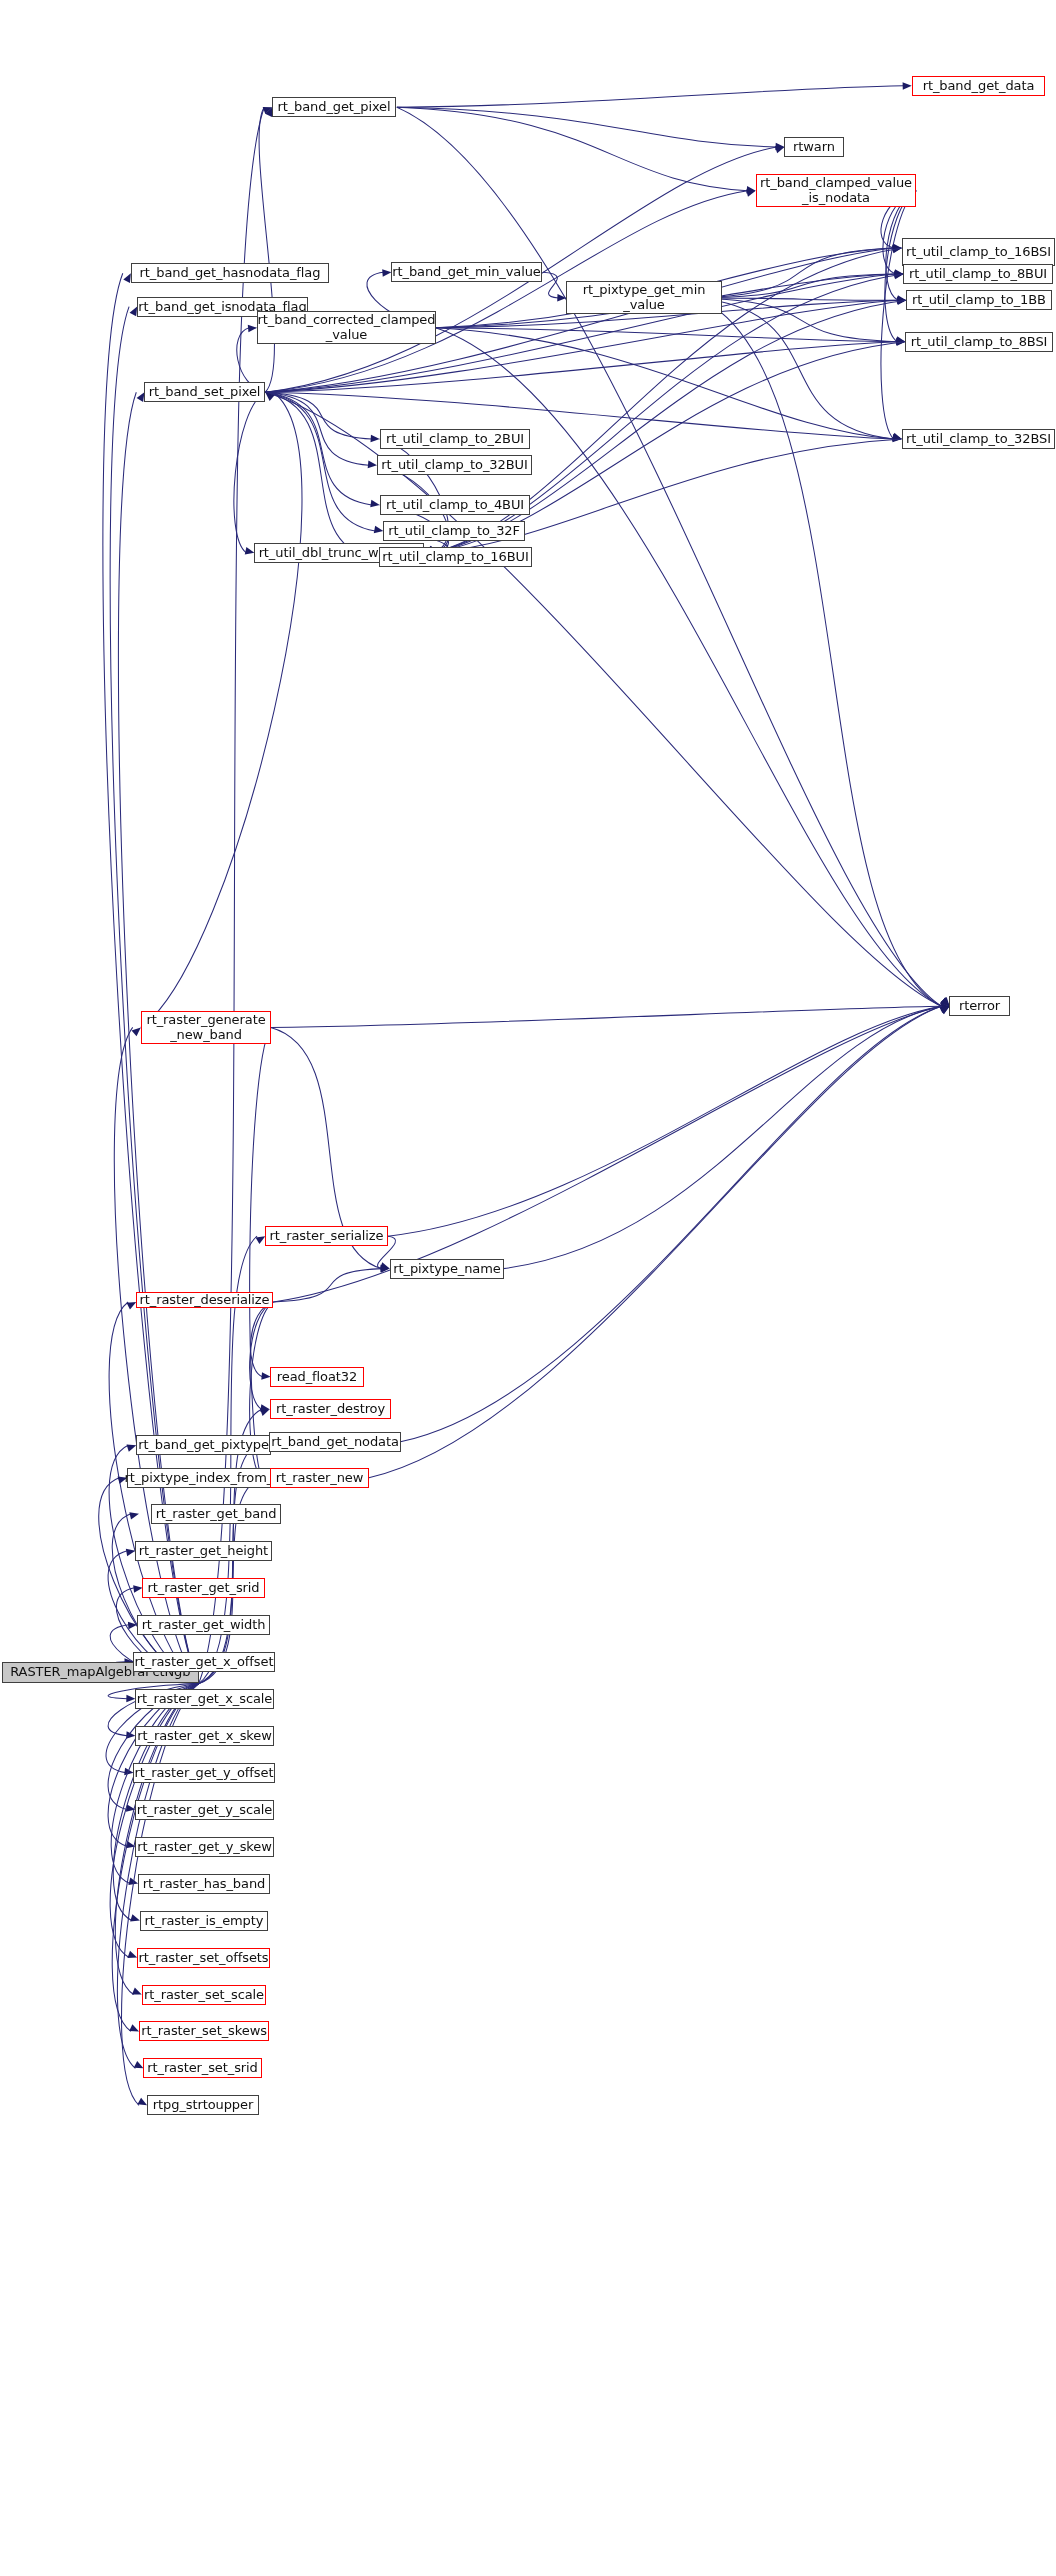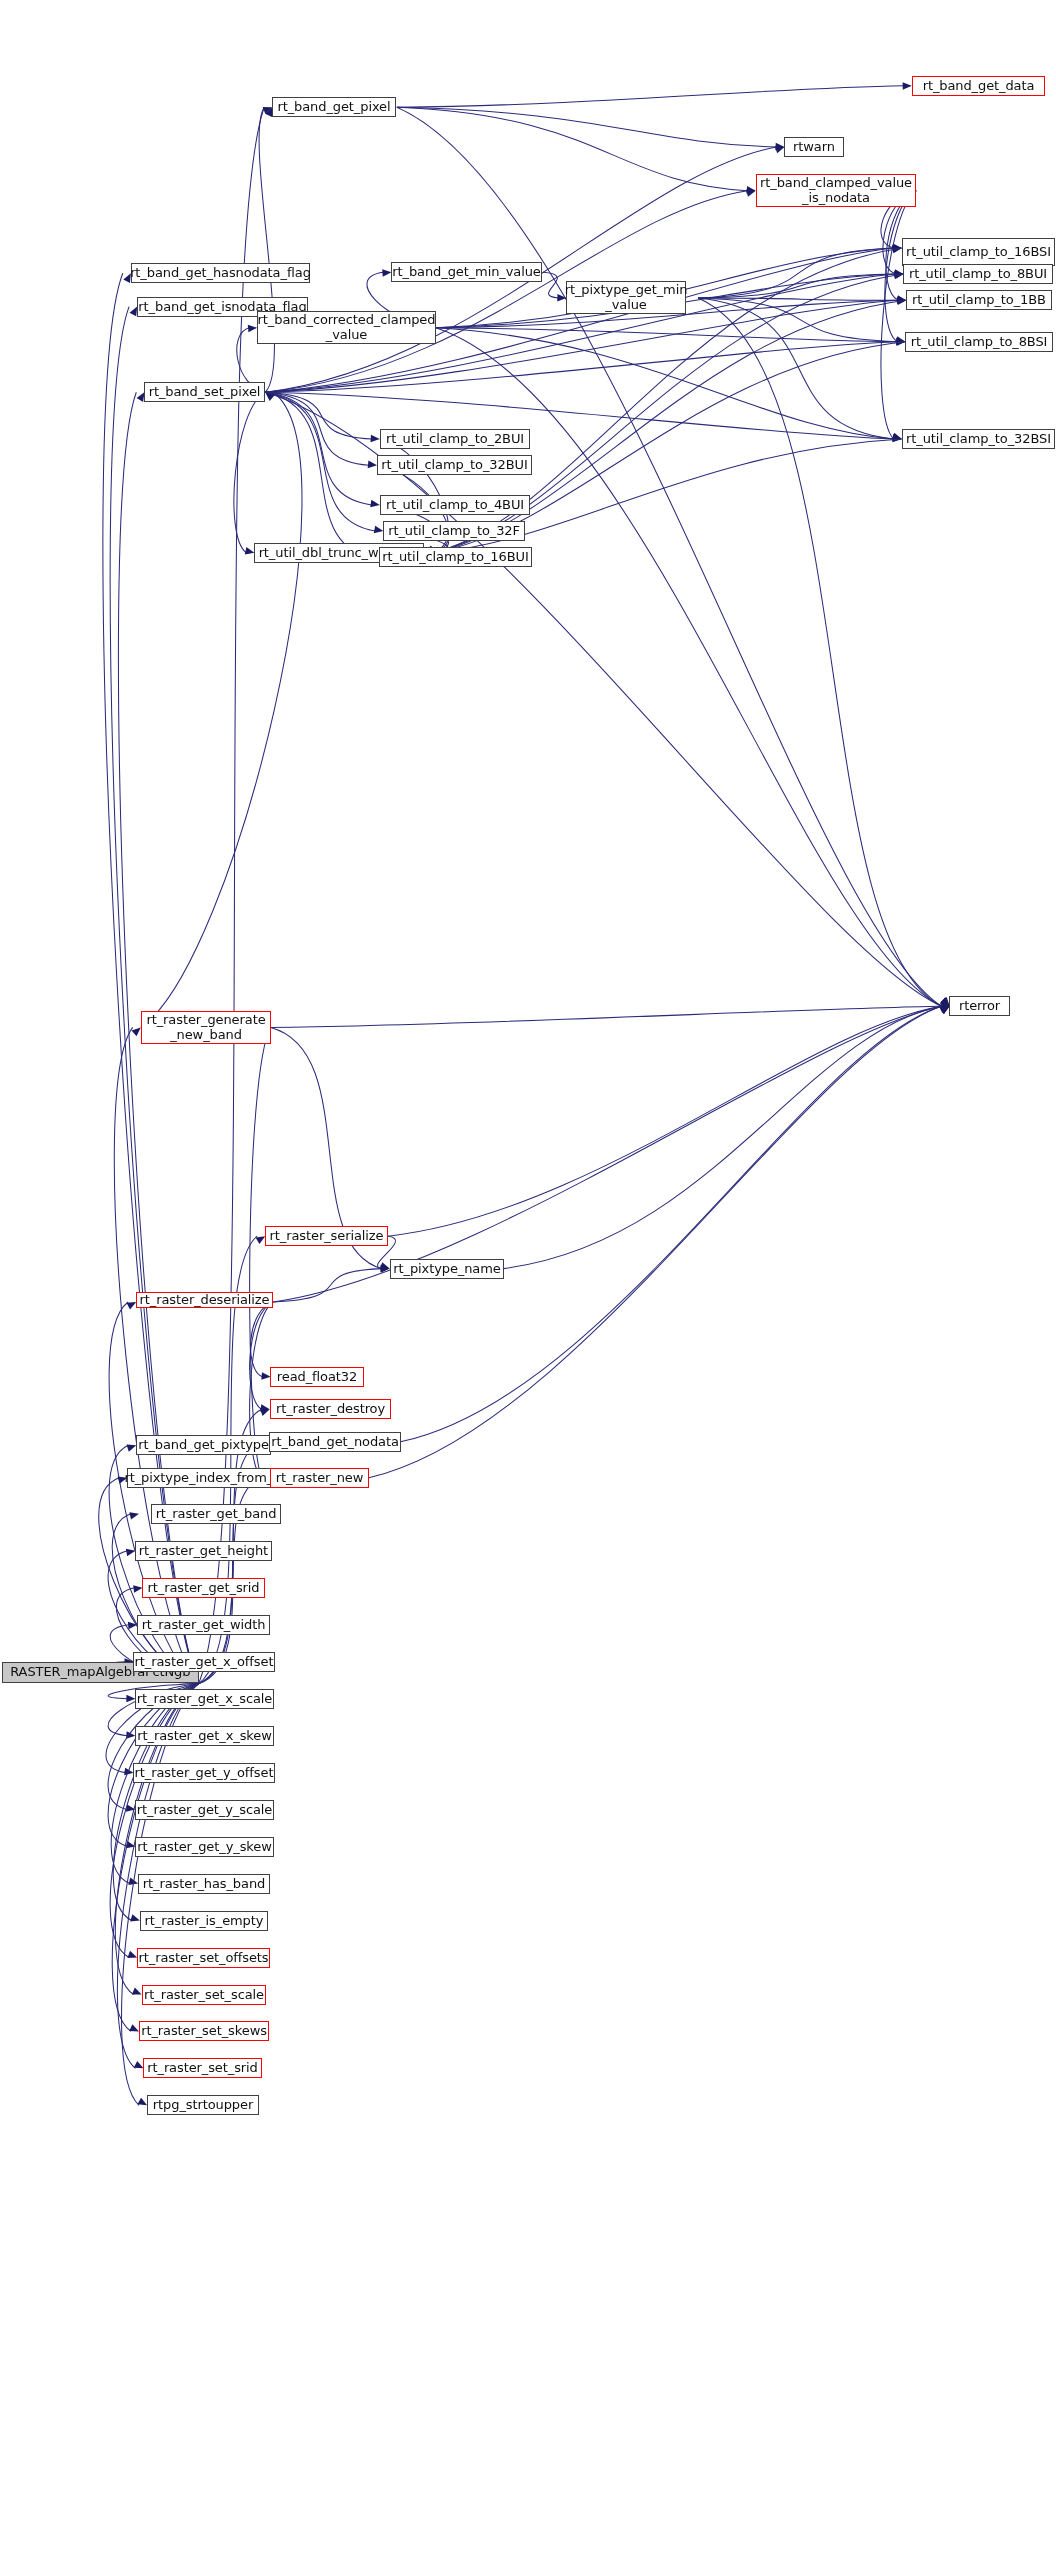--- a/index.html
+++ b/index.html
@@ -247,24 +247,24 @@
 
   <div id="node-layer">
       <div class="node-box root" style="left: 1.8px; top: 1662px; width: 197px; height: 21px;">RASTER_mapAlgebraFctNgb</div>
       <div class="node-box red" style="left: 912px; top: 76px; width: 133px; height: 20px;">rt_band_get_data</div>
       <div class="node-box" style="left: 272px; top: 97px; width: 124px; height: 20px;">rt_band_get_pixel</div>
       <div class="node-box" style="left: 784px; top: 137px; width: 60px; height: 20px;">rtwarn</div>
       <div class="node-box red" style="left: 756px; top: 174px; width: 160px; height: 33px;">rt_band_clamped_value
 _is_nodata</div>
       <div class="node-box" style="left: 902px; top: 238px; width: 153px; height: 28px;">rt_util_clamp_to_16BSI</div>
       <div class="node-box" style="left: 903px; top: 264px; width: 150px; height: 20px;">rt_util_clamp_to_8BUI</div>
-      <div class="node-box" style="left: 131px; top: 263px; width: 179px; height: 20px;">rt_band_get_hasnodata_flag</div>
+      <div class="node-box" style="left: 131px; top: 263px; width: 198px; height: 20px;">rt_band_get_hasnodata_flag</div>
       <div class="node-box" style="left: 391px; top: 262px; width: 151px; height: 20px;">rt_band_get_min_value</div>
       <div class="node-box" style="left: 906px; top: 290px; width: 146px; height: 20px;">rt_util_clamp_to_1BB</div>
-      <div class="node-box" style="left: 566px; top: 281px; width: 120px; height: 33px; text-align: center;">rt_pixtype_get_min
+      <div class="node-box" style="left: 566px; top: 281px; width: 156px; height: 33px; text-align: center;">rt_pixtype_get_min
 _value</div>
       <div class="node-box" style="left: 137px; top: 297px; width: 171px; height: 20px;">rt_band_get_isnodata_flag</div>
       <div class="node-box" style="left: 257px; top: 311px; width: 179px; height: 33px;">rt_band_corrected_clamped
 _value</div>
       <div class="node-box" style="left: 905px; top: 332px; width: 148px; height: 20px;">rt_util_clamp_to_8BSI</div>
       <div class="node-box" style="left: 144px; top: 382px; width: 121px; height: 20px;">rt_band_set_pixel</div>
       <div class="node-box" style="left: 380px; top: 429px; width: 150px; height: 20px;">rt_util_clamp_to_2BUI</div>
       <div class="node-box" style="left: 902px; top: 429px; width: 153px; height: 20px;">rt_util_clamp_to_32BSI</div>
       <div class="node-box" style="left: 377px; top: 455px; width: 155px; height: 20px;">rt_util_clamp_to_32BUI</div>
       <div class="node-box" style="left: 380px; top: 495px; width: 150px; height: 20px;">rt_util_clamp_to_4BUI</div>

